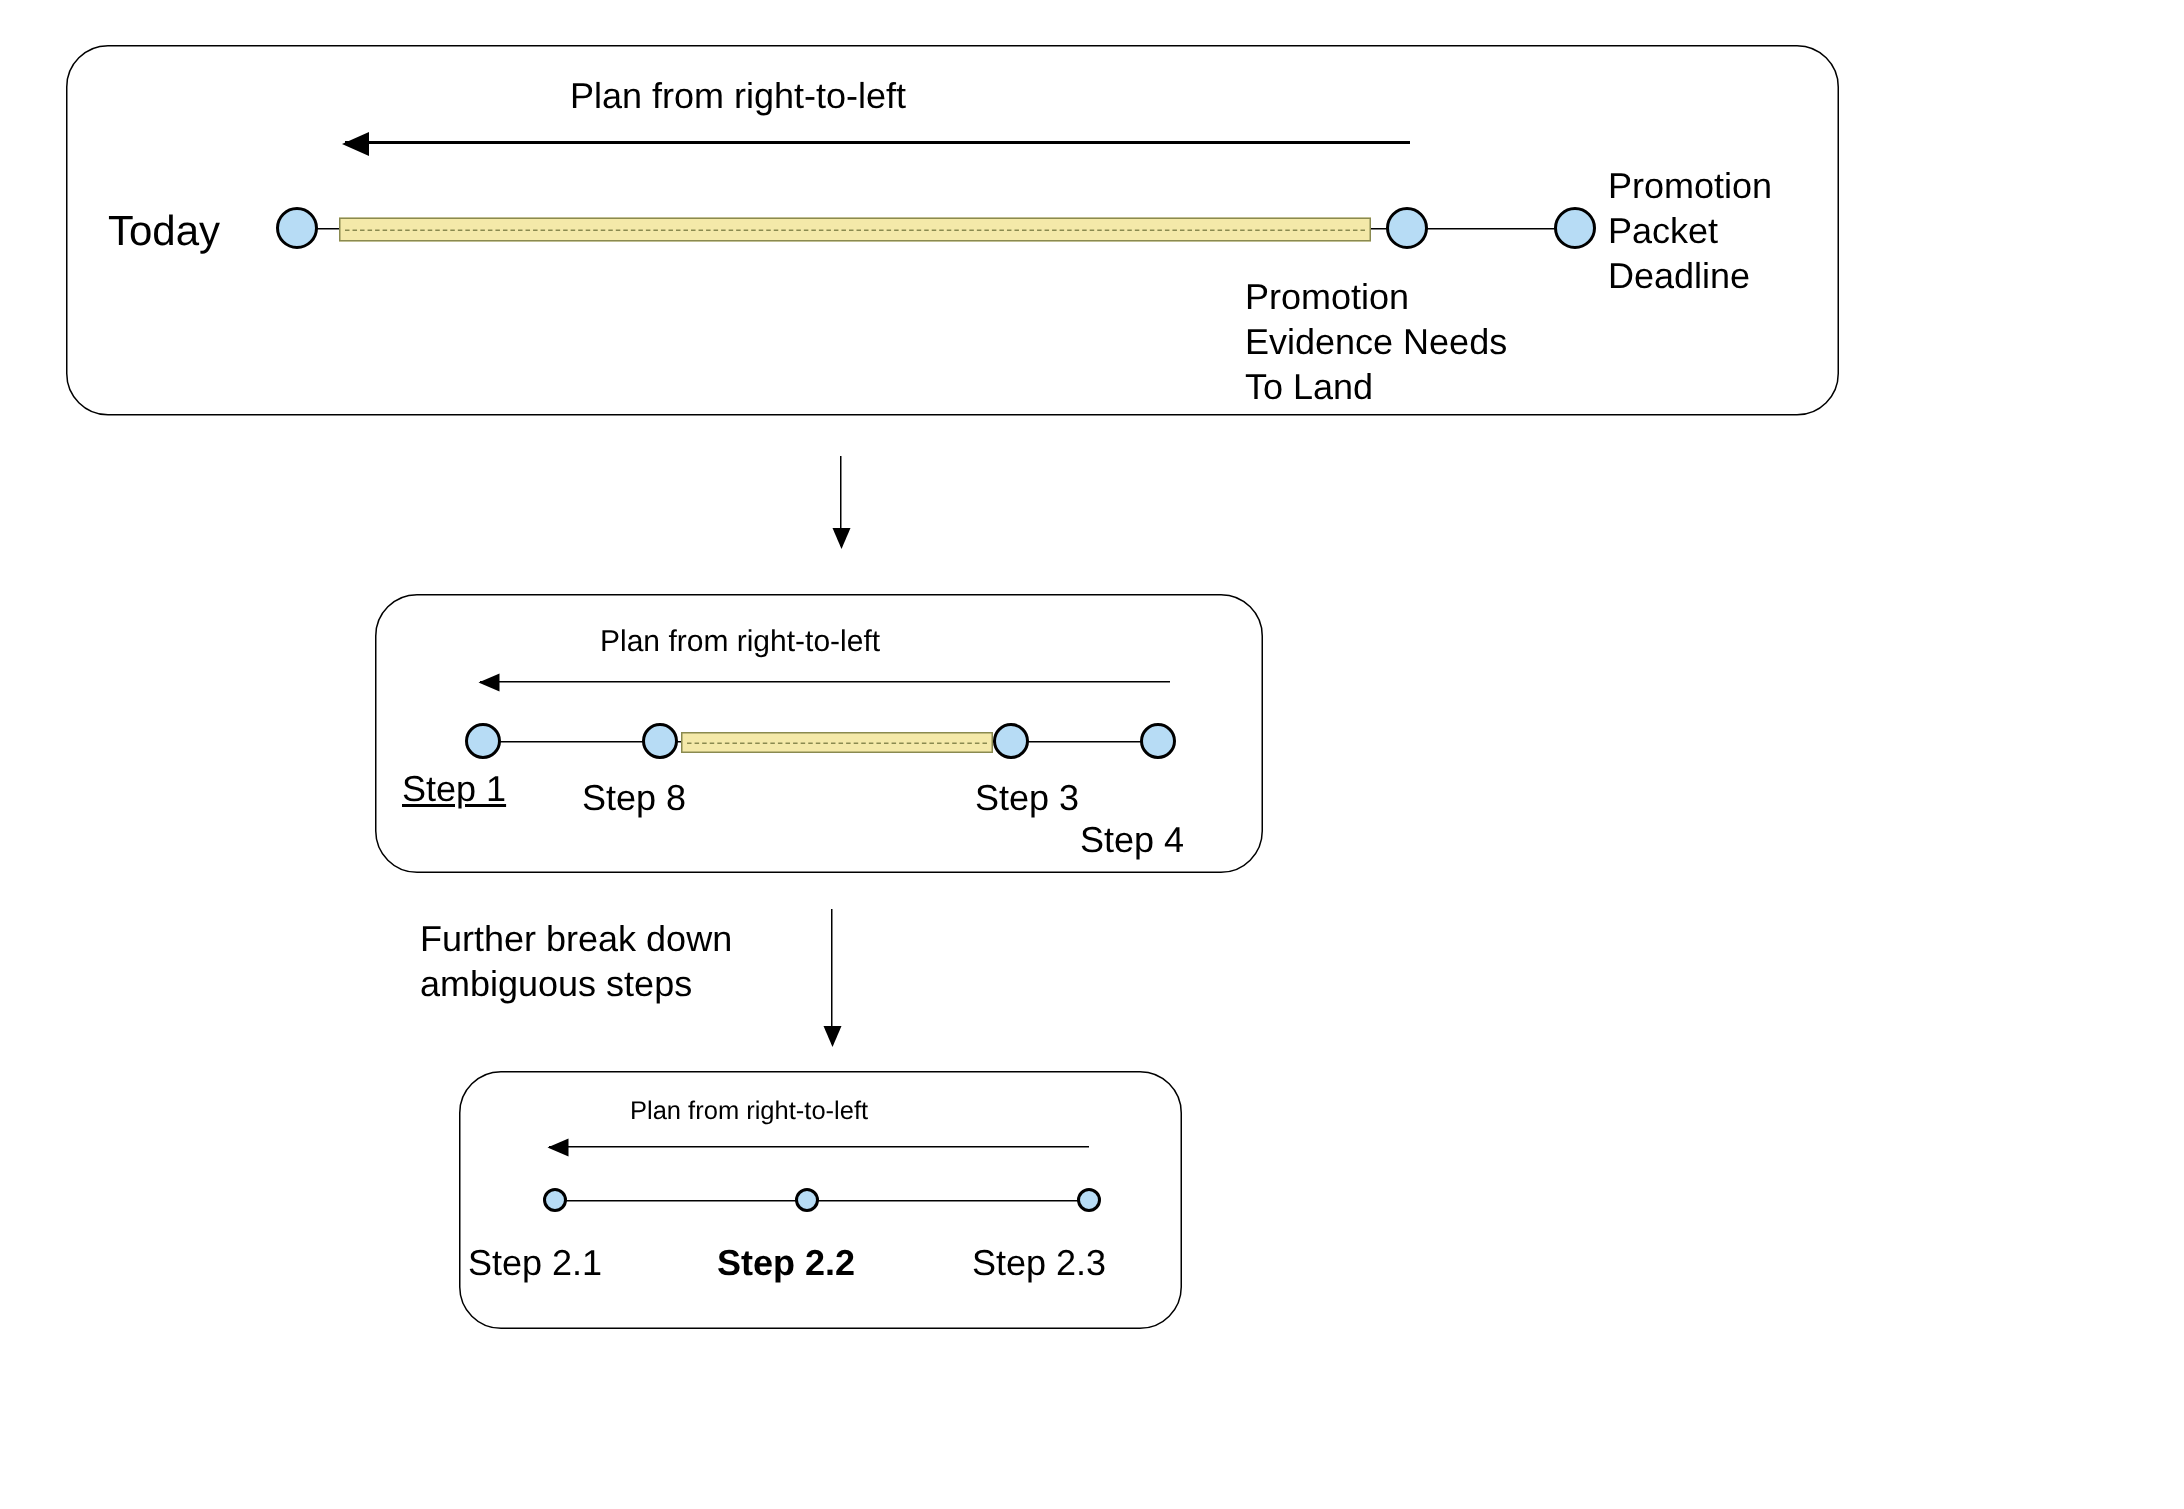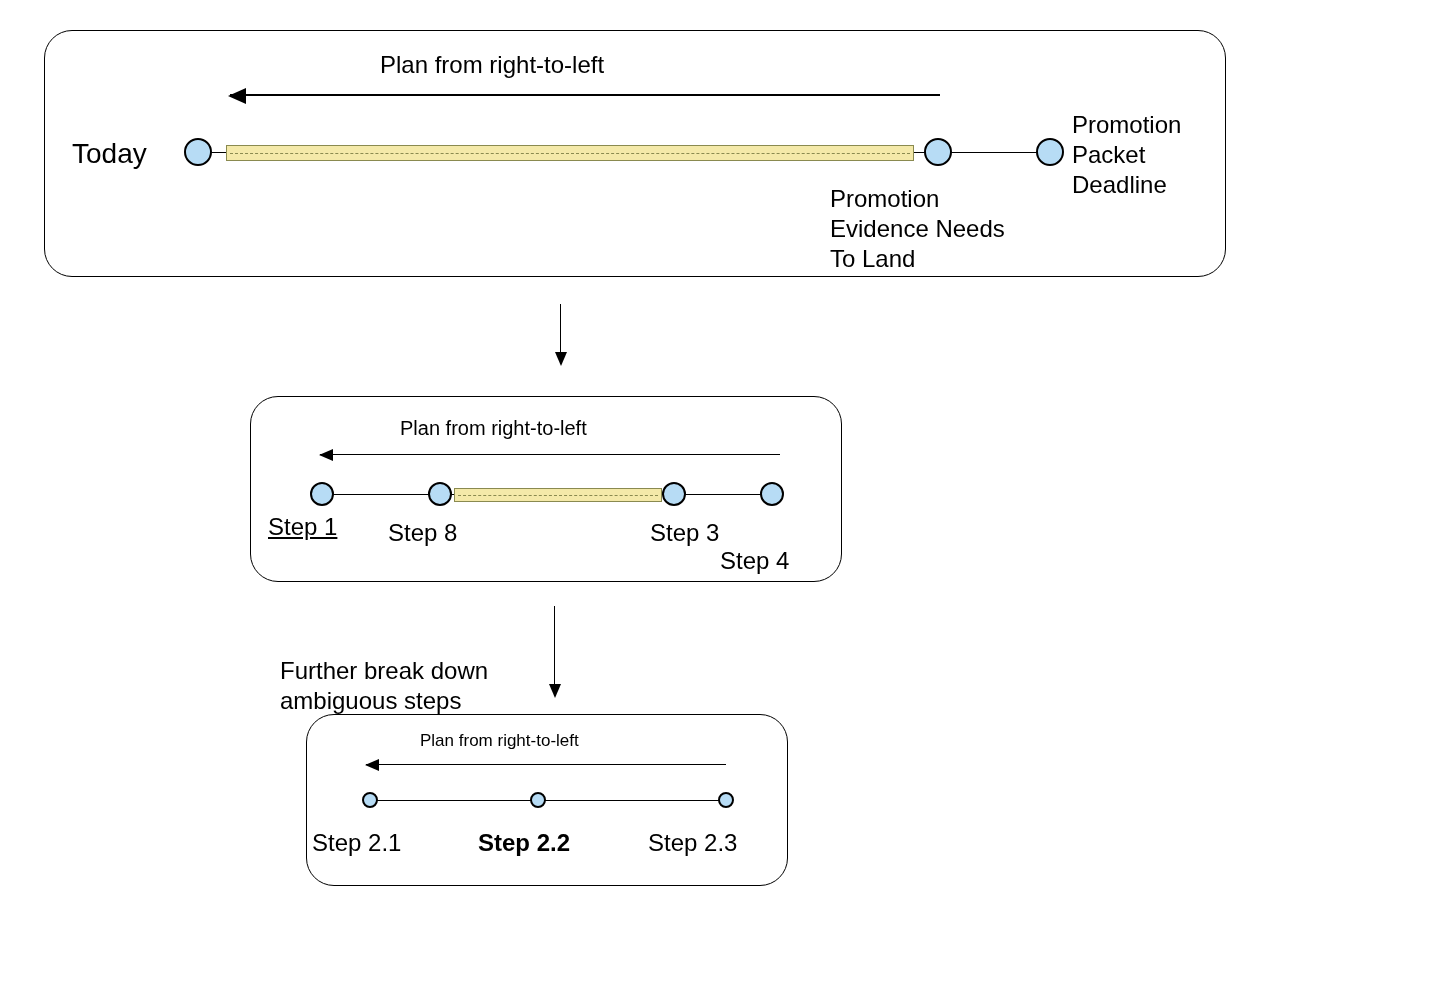--- a/index.html
+++ b/index.html
@@ -148,21 +148,21 @@
   <div class="node mid" style="left:310px; top:482px;"></div>
   <div class="node mid" style="left:428px; top:482px;"></div>
   <div class="node mid" style="left:662px; top:482px;"></div>
   <div class="node mid" style="left:760px; top:482px;"></div>
 
   <div class="label" style="left:268px; top:512px; width:110px;text-decoration:underline;">Step 1</div>
   <div class="label" style="left:388px; top:518px; width:110px;">Step 8</div>
   <div class="label" style="left:650px; top:518px; width:110px;">Step 3</div>
   <div class="label" style="left:720px; top:518px; width:110px;margin-top:28px;">Step 4</div>
 
-  <div class="label" style="left:280px; top:612px; width:260px;margin-top:44px;">Further break down
+  <div class="label" style="left:280px; top:612px; width:260px;">Further break down
 ambiguous steps</div>
   <div class="arrow-v" style="left:554px; top:606px; height:90px;"></div>
 
   <div class="box" style="left:306px; top:714px; width:480px; height:170px;"></div>
 
   <div class="label tiny" style="left:420px; top:730px; width:260px;">Plan from right-to-left</div>
   <div class="arrow-h thin" style="left:366px; top:764px; width:360px;"></div>
 
   <div class="hline" style="left:370px; top:800px; width:358px;"></div>
 

